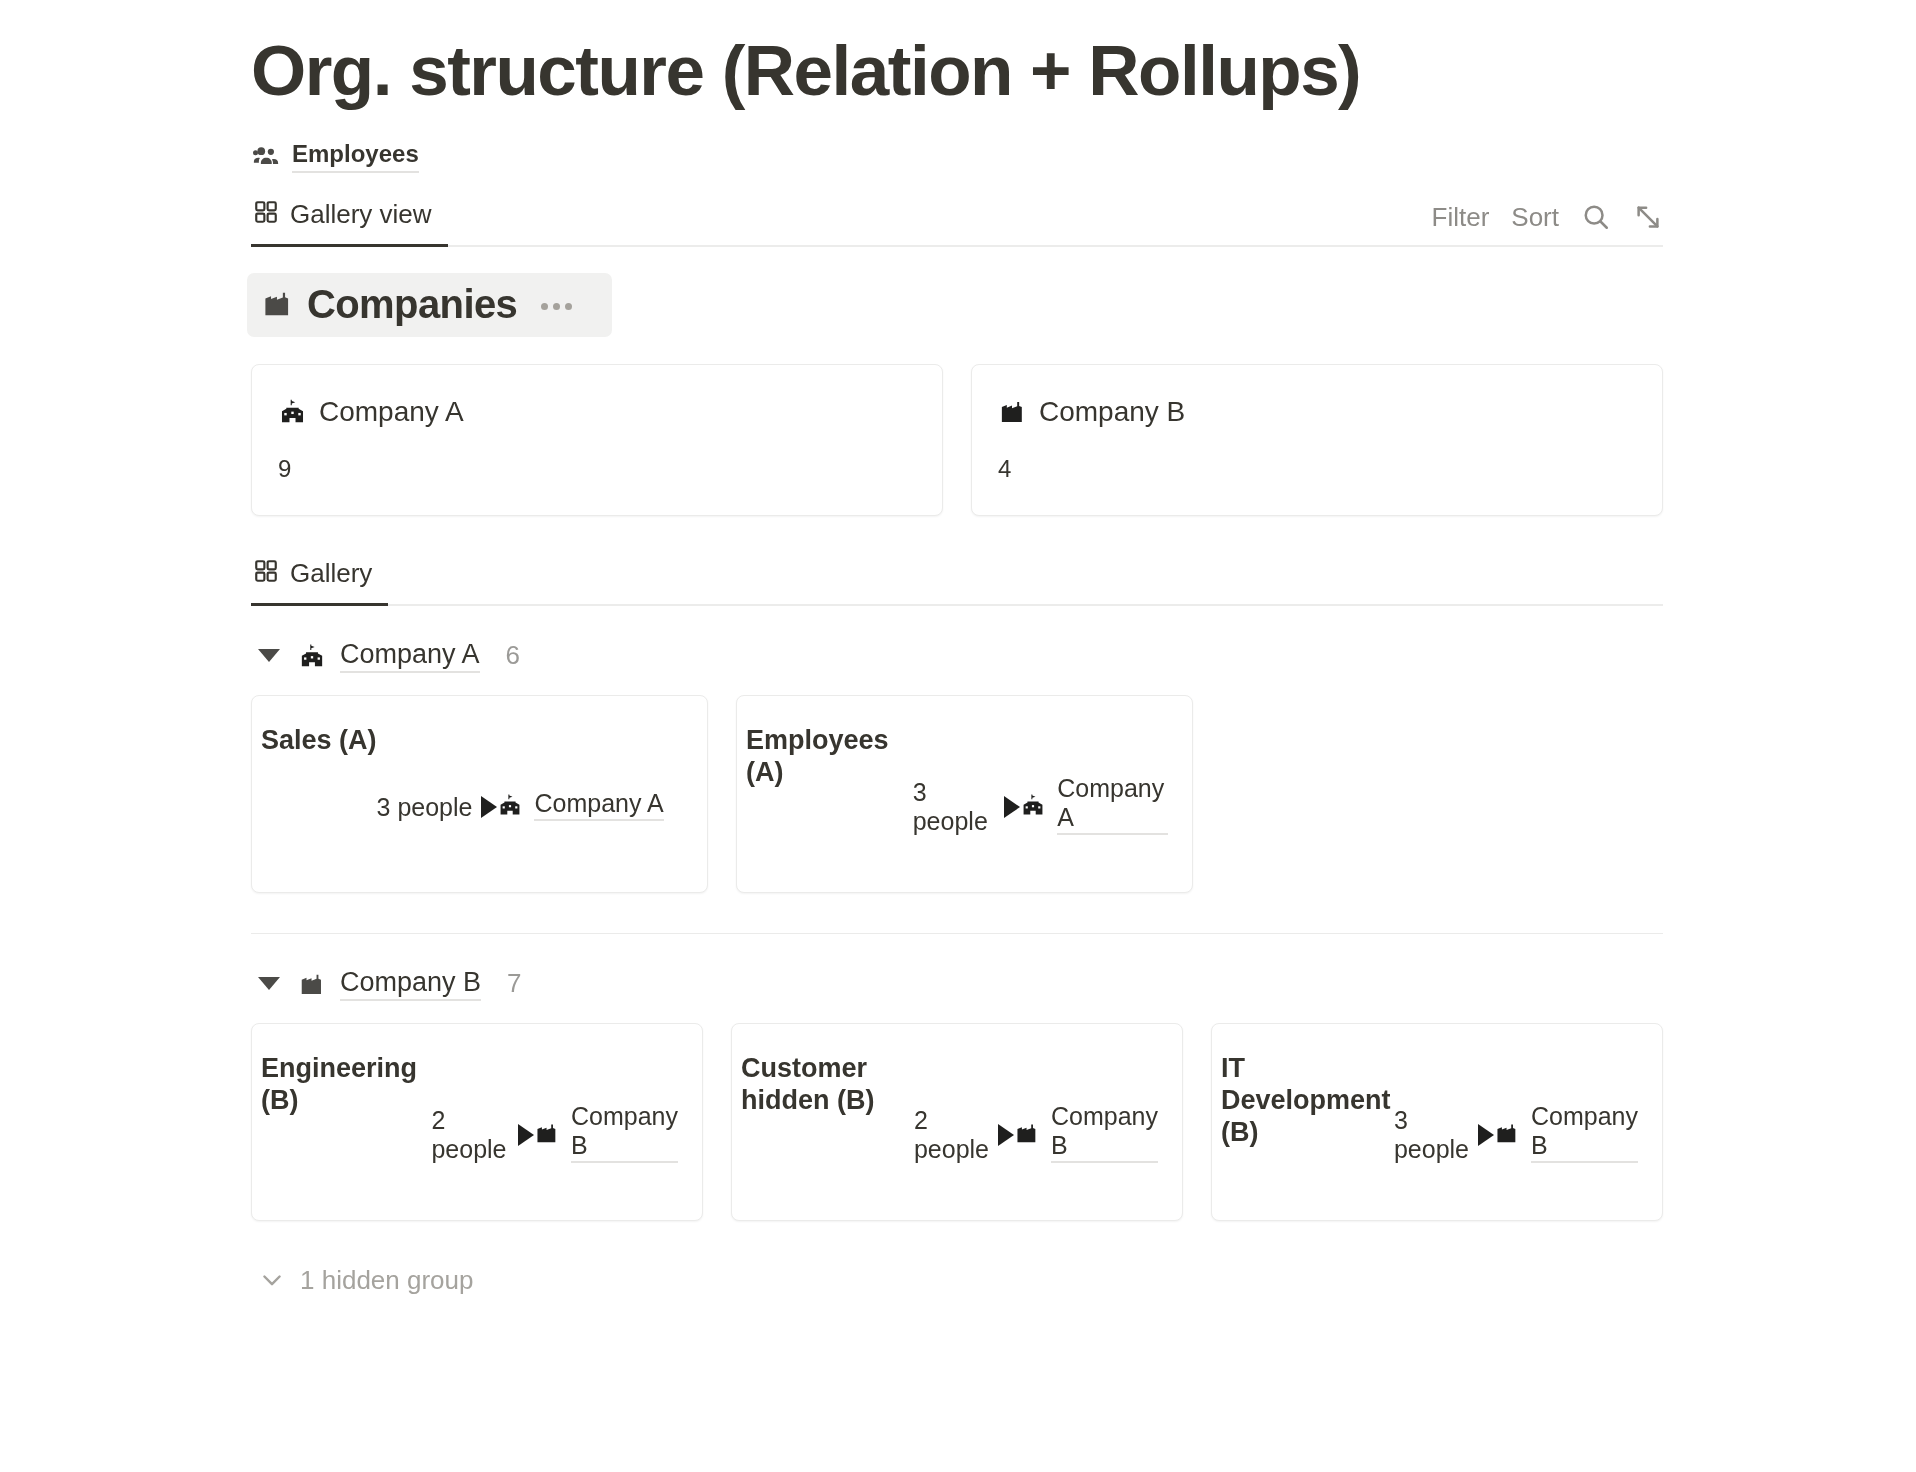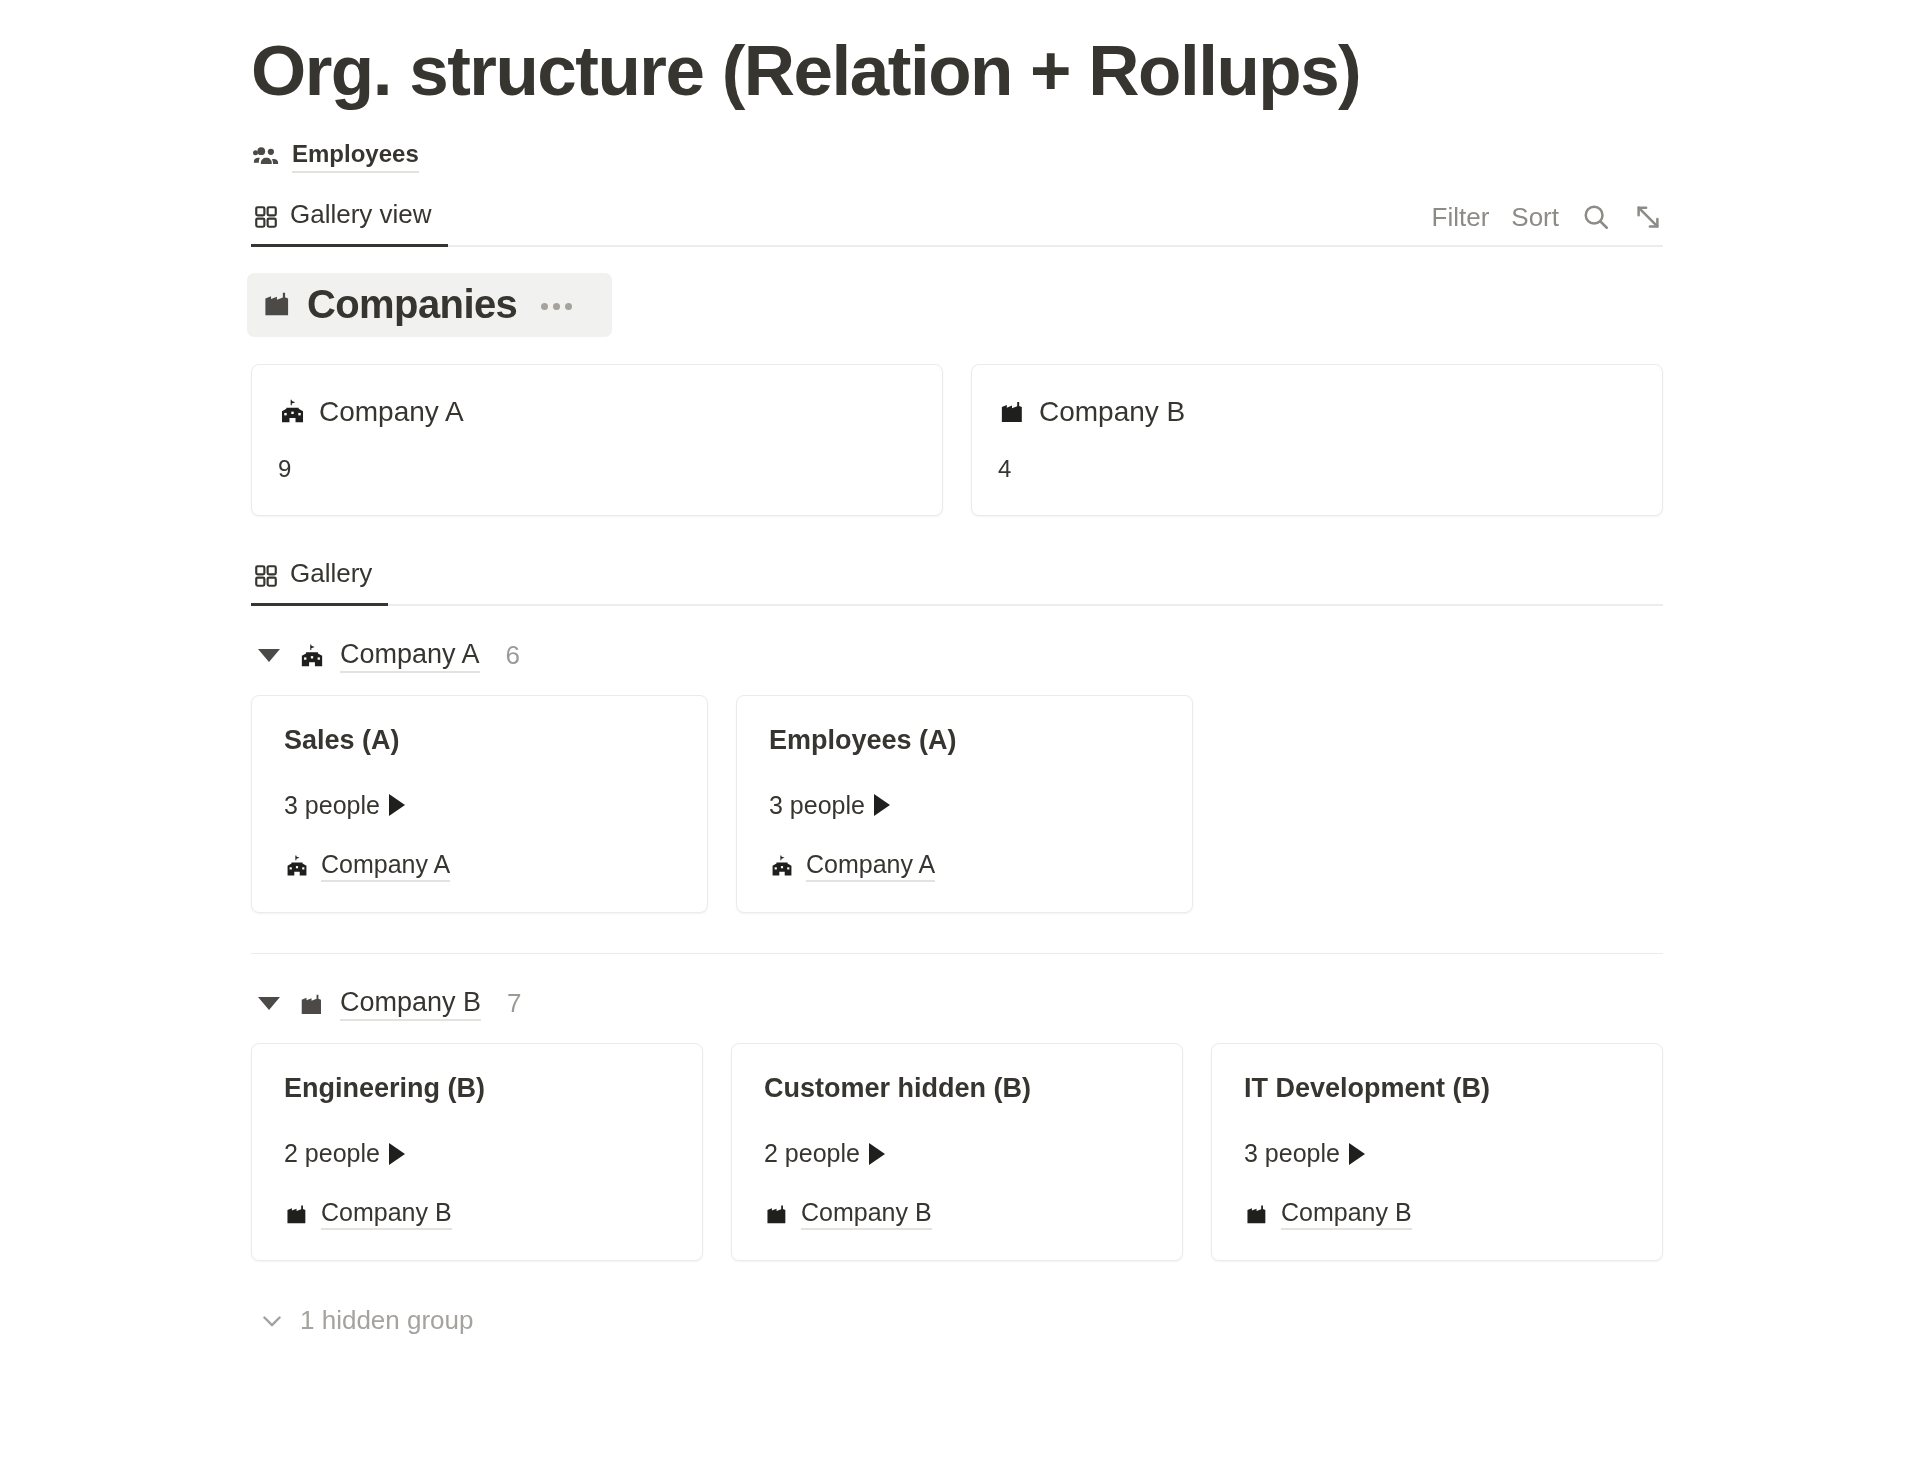--- a/index.html
+++ b/index.html
@@ -46,21 +46,21 @@
     margin: 26px 0 0 251px;
     width: 1412px;
     display: flex;
     align-items: flex-end;
     justify-content: space-between;
     border-bottom: 2px solid #ececeb;
     position: relative;
   }
   .viewbar .tabs { display: flex; align-items: flex-end; }
   .view-tab {
-    display: flex; align-items: flex-end; gap: 11px;
+    display: flex; align-items: flex-start; gap: 11px;
     font-size: 26px; color: #37352f;
     padding: 0 16px 14px 2px;
     border-bottom: 3px solid #37352f;
     margin-bottom: -2px;
     cursor: pointer;
   }
   .viewbar-actions {
     display: flex; align-items: center; gap: 22px;
     padding-bottom: 12px;
   }
@@ -147,23 +147,23 @@
   .group-count { font-size: 26px; color: #9b9a97; margin-left: 12px; }
 
   
   .dept-row {
     display: flex; gap: 28px;
     margin: 22px 0 0 251px;
     width: 1412px;
   }
   .card-dept {
     width: 457px;
-    padding: 28px 24px 30px 32px;
+    padding: 28px 24px 30px 9px;
     min-height: 198px;
-    display: flex; flex-direction: column; gap: 6px;
+    display: flex; flex-direction: row;
   }
   .dept-title {
     font-size: 27px; font-weight: 700; color: #37352f; line-height: 1.2;
   }
   .dept-people {
     font-size: 25px; color: #37352f; margin-top: 29px;
     display: flex; align-items: center; gap: 9px;
   }
   .tri-right {
     width: 0; height: 0;

